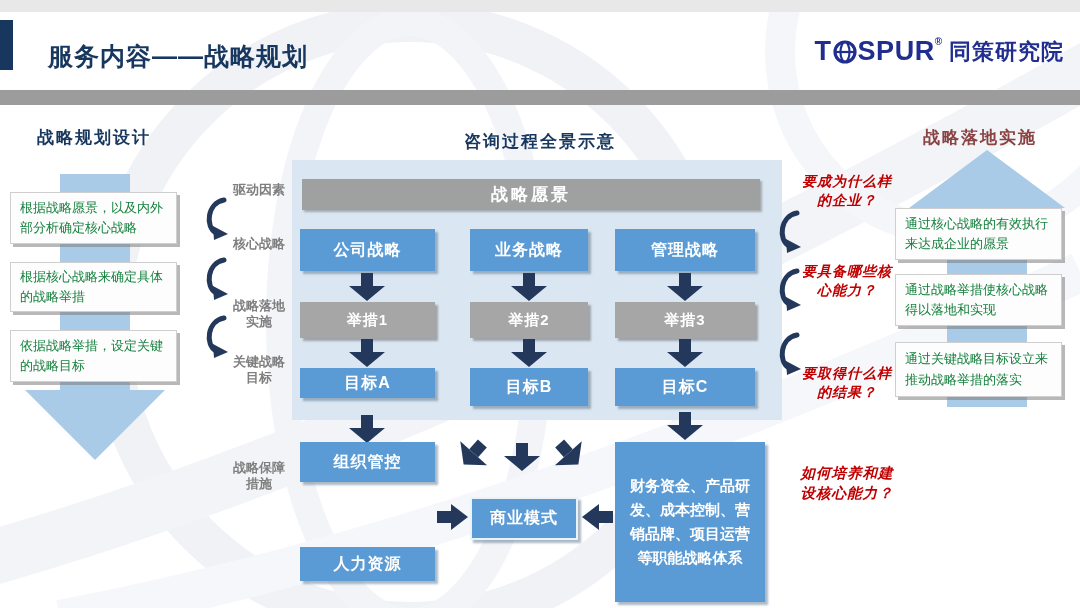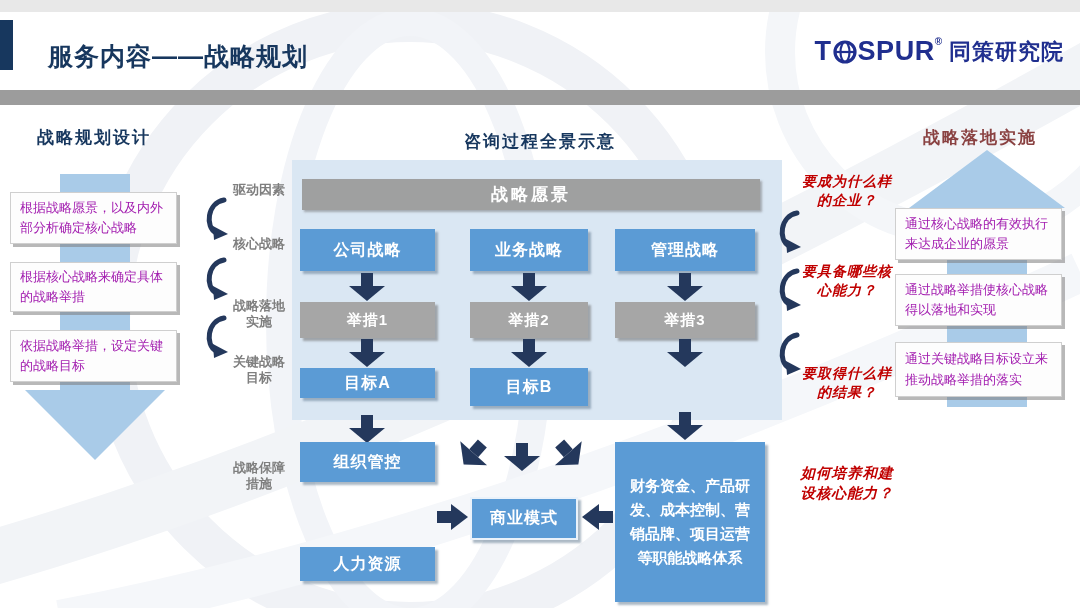--- a/index.html
+++ b/index.html
@@ -18,21 +18,21 @@
   .logo .cn { font-size:22px; font-weight:900; margin-left:7px; letter-spacing:1px; }
   .logo svg { margin:0 1px; }
   .divider { position:absolute; left:0; top:78px; width:1080px; height:15px; background:#9C9C9C; }
 
   
   .col-head { position:absolute; font-size:17px; font-weight:bold; text-align:center; letter-spacing:2px; }
   .navy { color:#17375E; } .maroon { color:#8A4242; }
 
   
   .wbox { position:absolute; background:#FDFDFD; border:1px solid #CFCFCF;
-          box-shadow:3px 3px 0 rgba(125,125,125,.55); font-size:13px; color:#a21caf;
+          box-shadow:3px 3px 0 rgba(125,125,125,.55); font-size:13px; color:#15803d;
           padding:7px 9px; line-height:1.55; display:flex; align-items:center; }
 
   
   .lb { background:#A9CBE8; }
   .shaft-v { position:absolute; }
   .tri-down { position:absolute; width:0; height:0; border-left:70px solid transparent; border-right:70px solid transparent; border-top:70px solid #A9CBE8; }
   .tri-up   { position:absolute; width:0; height:0; border-left:78px solid transparent; border-right:78px solid transparent; border-bottom:58px solid #A9CBE8; }
 
   
   .plabel { position:absolute; left:228px; width:62px; text-align:center; font-size:13px; font-weight:bold; color:#7F7F7F; line-height:1.25; }
@@ -142,20 +142,21 @@
       <div class="cell bluebox" style="left:178px; top:69px; width:118px; height:42px;">业务战略</div>
       <div class="arr-down" style="left:219px; top:113px;"></div>
       <div class="cell graybox" style="left:178px; top:142px; width:118px; height:36px; font-size:15px;">举措2</div>
       <div class="arr-down" style="left:219px; top:179px;"></div>
       <div class="cell bluebox" style="left:178px; top:208px; width:118px; height:38px;">目标B</div>
 
       <div class="cell bluebox" style="left:323px; top:69px; width:140px; height:42px;">管理战略</div>
       <div class="arr-down" style="left:375px; top:113px;"></div>
       <div class="cell graybox" style="left:323px; top:142px; width:140px; height:36px; font-size:15px;">举措3</div>
       <div class="arr-down" style="left:375px; top:179px;"></div>
+      <div class="cell bluebox" style="left:323px; top:208px; width:140px; height:38px;">目标C</div>
     </div>
 
     <div class="arr-down" style="left:349px; top:403px;"></div>
     <div class="arr-down" style="left:667px; top:400px;"></div>
 
     <div class="cell bluebox" style="left:300px; top:430px; width:135px; height:40px;">组织管控</div>
     <div class="cell bluebox" style="left:300px; top:535px; width:135px; height:34px;">人力资源</div>
 
     <div class="arr-down" style="left:455px; top:428px; transform:rotate(42deg);"></div>
     <div class="arr-down" style="left:504px; top:431px;"></div>

